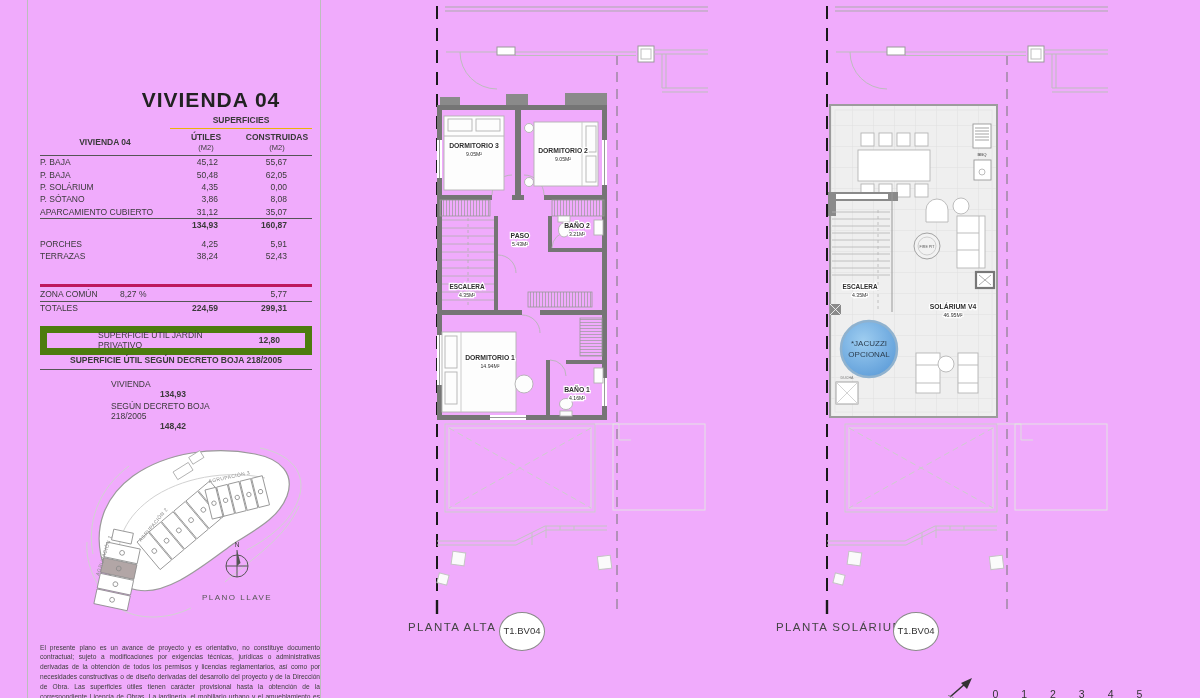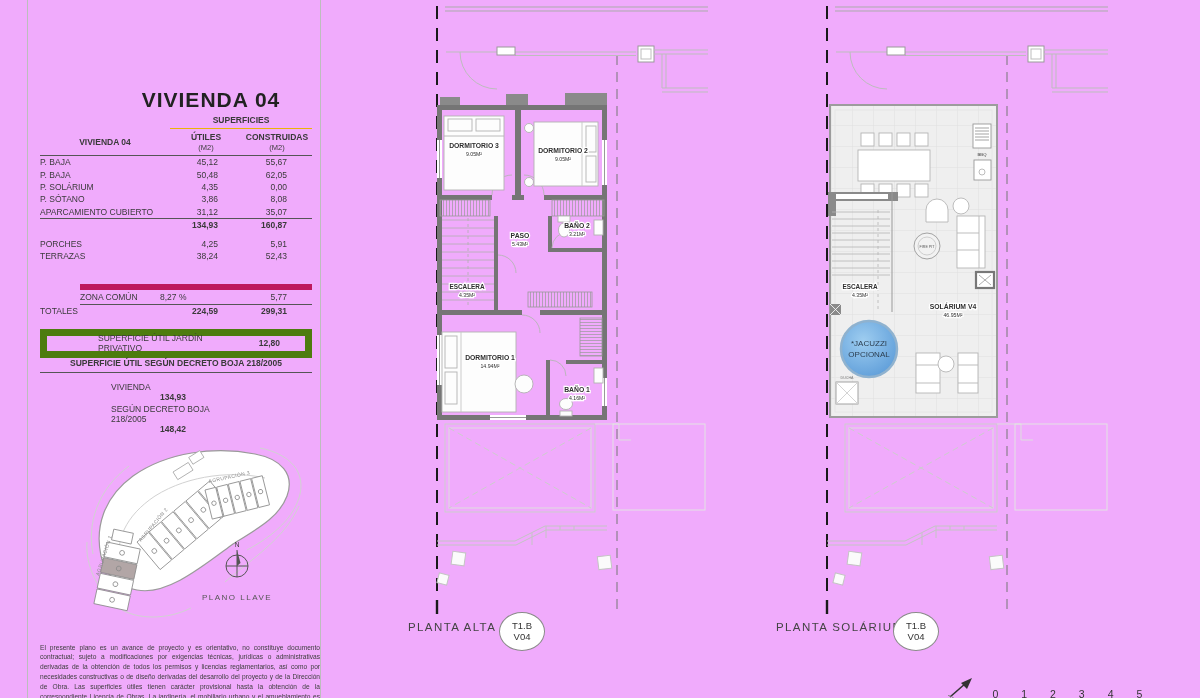--- a/index.html
+++ b/index.html
@@ -19,35 +19,35 @@
   .h-col{width:72px;text-align:center;font-weight:bold;line-height:1.25;}
   .h-col2{width:70px;text-align:center;font-weight:bold;line-height:1.25;}
   .h-sub{font-weight:normal;font-size:7.5px;}
   .row{display:flex;height:12.4px;align-items:center;}
   .c-label{width:130px;}
   .c-ut{width:72px;text-align:right;padding-right:24px;box-sizing:border-box;}
   .c-co{width:70px;text-align:right;padding-right:25px;box-sizing:border-box;}
   .b{font-weight:bold;}
   .line-top{border-top:1px solid #555;}
   .spacer6{height:6px;} .spacer22{height:22px;}
-  .zona{border-top:6px solid #be185d;border-bottom:1px solid #555;height:14px;margin-left:40px;}
+  .zona{border-top:3px solid #be185d;border-bottom:1px solid #555;height:14px;}
   .zc-label{width:80px;} .zc-rest{flex:1;}
   .boxrow{margin-top:11px;border:7px solid #4d7c0f;height:15px;display:flex;align-items:center;padding-left:48px;}
   .boxrow .c-label{flex:1;padding-left:3px;}
   .dec-head{text-align:center;font-weight:bold;border-bottom:1px solid #555;
             padding-bottom:4px;}
   .dec-row{display:flex;height:13px;align-items:center;margin-top:9px;flex-direction:column;}
   .dec-row .c-label{flex:1;}
   .disclaimer{position:absolute;left:40px;top:636px;width:280px;font-size:6.6px;
               line-height:1.5;text-align:justify;color:#3d3d3d;}
 
   
   .caption{position:absolute;font-size:11.5px;letter-spacing:1.4px;color:#444;}
   .badge{position:absolute;width:44px;height:37px;border:1px solid #8a8a8a;border-radius:50%;
-         display:flex;flex-direction:column;justify-content:center;align-items:center;
+         display:flex;flex-direction:row;justify-content:center;align-items:center;
          font-size:9.5px;line-height:1.15;color:#333;background:#fff;}
   .plansvg{position:absolute;top:0;}
 
   
   .scale-numbers{position:absolute;left:981px;top:688px;display:flex;font-size:10.5px;color:#333;}
   .scale-numbers span{width:28.8px;text-align:center;}
   .north-partial{position:absolute;left:948px;top:676px;}
   svg text{font-family:"Liberation Sans",sans-serif;}
 </style>
 </head>

